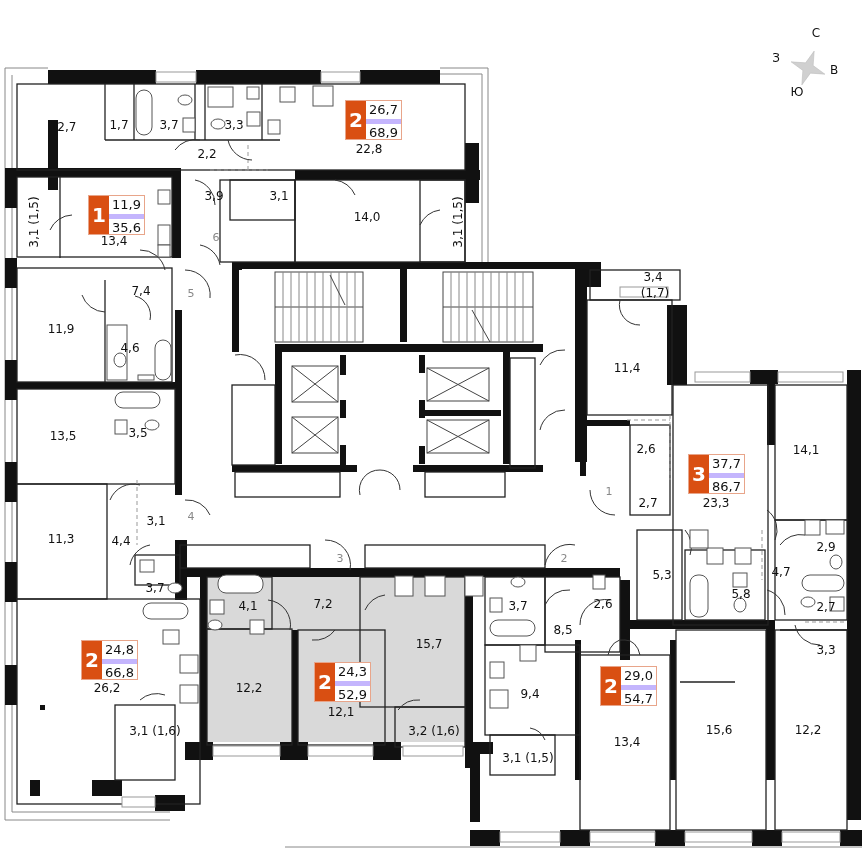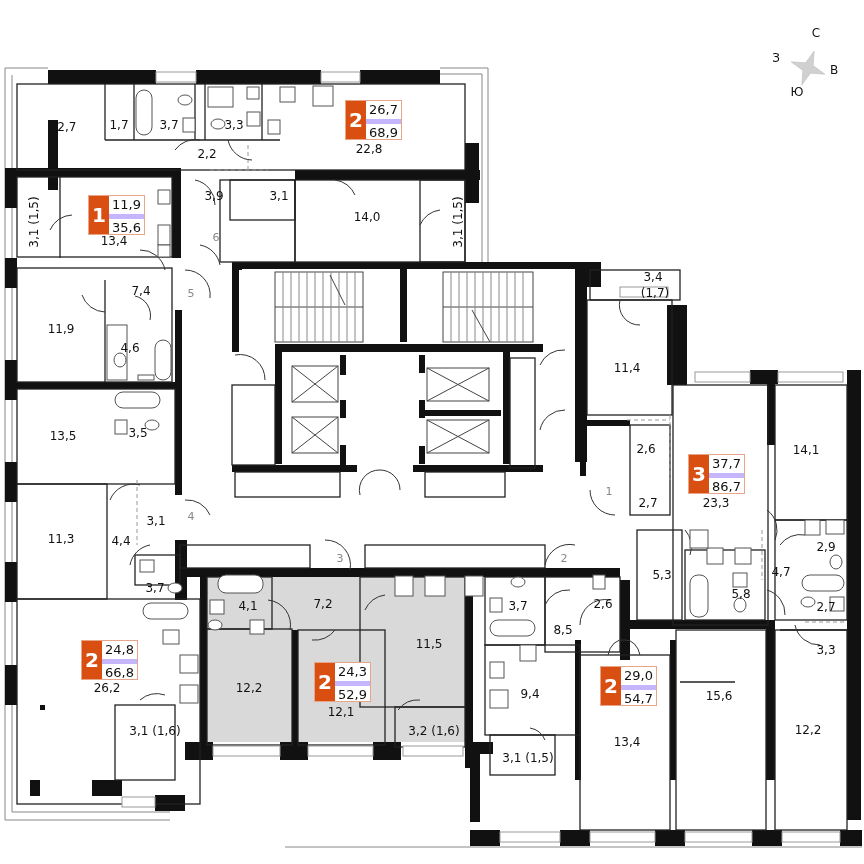--- a/index.html
+++ b/index.html
@@ -420,29 +420,29 @@
   <span class="lbl" style="left:61px;top:539px">11,3</span>
   <span class="lbl" style="left:121px;top:541px">4,4</span>
   <span class="lbl" style="left:156px;top:521px">3,1</span>
   <span class="lbl" style="left:155px;top:588px">3,7</span>
   <span class="lbl" style="left:107px;top:688px">26,2</span>
   <span class="lbl" style="left:155px;top:731px">3,1 (1,6)</span>
   <span class="lbl" style="left:248px;top:606px">4,1</span>
   <span class="lbl" style="left:323px;top:604px">7,2</span>
   <span class="lbl" style="left:249px;top:688px">12,2</span>
   <span class="lbl" style="left:341px;top:712px">12,1</span>
-  <span class="lbl" style="left:429px;top:644px">11,5</span>
+  <span class="lbl" style="left:429px;top:644px">15,7</span>
   <span class="lbl" style="left:434px;top:731px">3,2 (1,6)</span>
   <span class="lbl" style="left:518px;top:606px">3,7</span>
   <span class="lbl" style="left:563px;top:630px">8,5</span>
   <span class="lbl" style="left:603px;top:604px">2,6</span>
   <span class="lbl" style="left:530px;top:694px">9,4</span>
   <span class="lbl" style="left:528px;top:758px">3,1 (1,5)</span>
   <span class="lbl" style="left:627px;top:742px">13,4</span>
-  <span class="lbl" style="left:719px;top:696px">15,6</span>
+  <span class="lbl" style="left:719px;top:730px">15,6</span>
   <span class="lbl" style="left:808px;top:730px">12,2</span>
   <span class="lbl" style="left:653px;top:277px">3,4</span>
   <span class="lbl" style="left:655px;top:293px">(1,7)</span>
   <span class="lbl" style="left:627px;top:368px">11,4</span>
   <span class="lbl" style="left:646px;top:449px">2,6</span>
   <span class="lbl" style="left:648px;top:503px">2,7</span>
   <span class="lbl" style="left:716px;top:503px">23,3</span>
   <span class="lbl" style="left:806px;top:450px">14,1</span>
   <span class="lbl" style="left:662px;top:575px">5,3</span>
   <span class="lbl" style="left:741px;top:594px">5,8</span>

